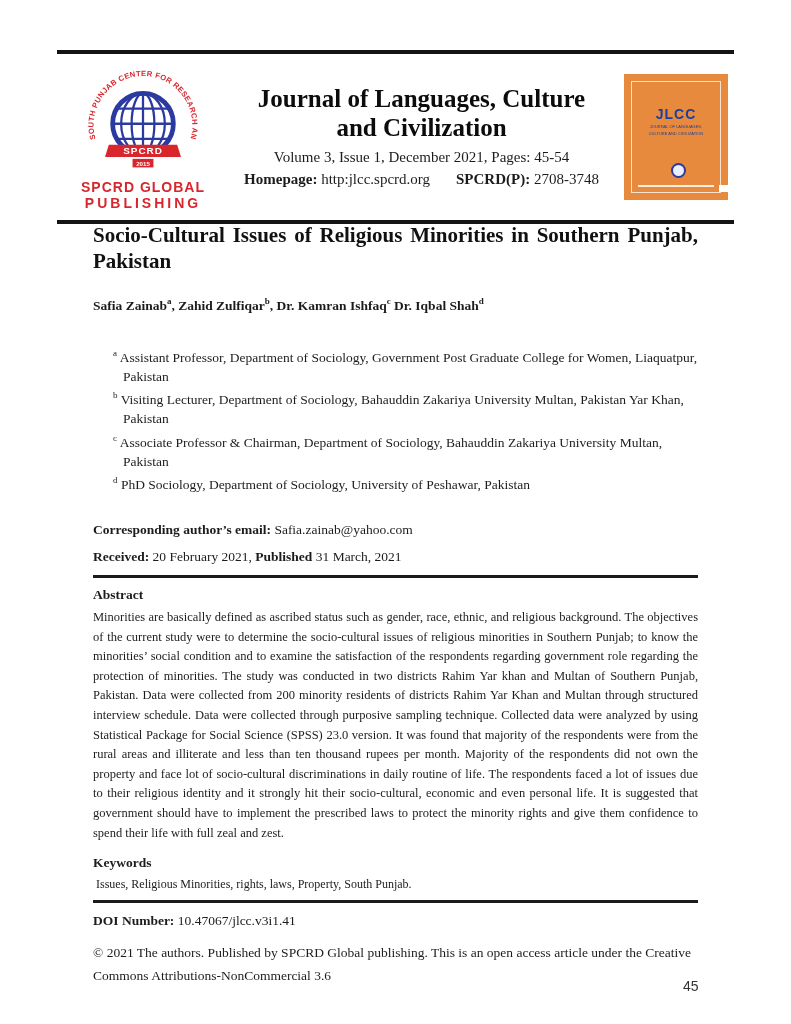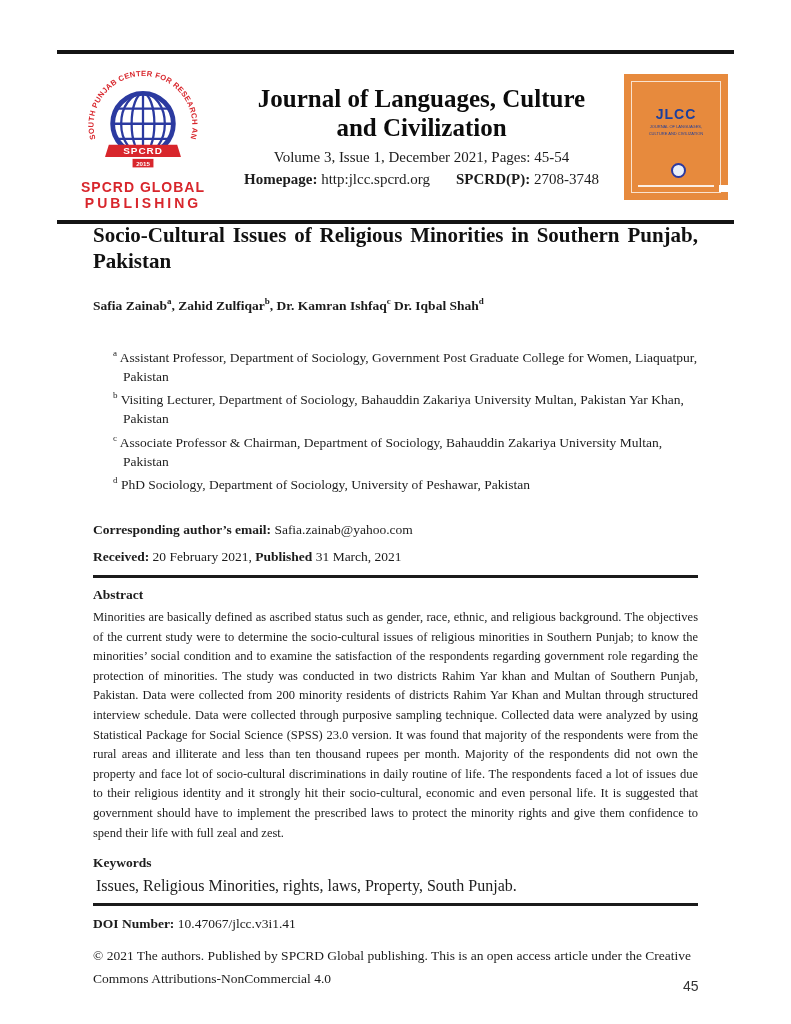--- a/index.html
+++ b/index.html
@@ -40,21 +40,21 @@
   .authors { margin-top: 22px; font-size: 13.5px; font-weight: bold; }
   .authors sup, .affil sup { font-size: 9px; }
   .affiliations { margin-top: 30px; margin-left: 20px; font-size: 13.5px; line-height: 19.5px; }
   .affil { padding-left: 10px; text-indent: -10px; }
   .email-line { margin-top: 28px; font-size: 13.5px; }
   .received-line { margin-top: 11px; font-size: 13.5px; }
   .rule { border-top: 3px solid #1b1b1b; margin-top: 10px; }
   .abstract-heading { margin-top: 9px; font-size: 13.5px; font-weight: bold; }
   .abstract-text { margin-top: 5px; font-size: 12.5px; line-height: 19.6px; text-align: justify; }
   .keywords-heading { margin-top: 12px; font-size: 13.5px; font-weight: bold; }
-  .keywords-text { margin-top: 6px; font-size: 16px; padding-left: 3px; }
+  .keywords-text { margin-top: 6px; font-size: 12px; padding-left: 3px; }
   .rule-2 { border-top: 3px solid #1b1b1b; margin-top: 8px; }
   .doi-line { margin-top: 10px; font-size: 13.5px; }
   .copyright { margin-top: 12px; font-size: 13.5px; line-height: 23px; }
 
   .page-number { position: absolute; left: 683px; top: 978px; font-family: "Liberation Sans", sans-serif; font-size: 14px; color: #333; }
 
   b { font-weight: bold; }
 </style>
 </head>
 <body>
@@ -130,19 +130,19 @@
     <div class="abstract-heading">Abstract</div>
     <div class="abstract-text">Minorities are basically defined as ascribed status such as gender, race, ethnic, and religious background. The objectives of the current study were to determine the socio-cultural issues of religious minorities in Southern Punjab; to know the minorities’ social condition and to examine the satisfaction of the respondents regarding government role regarding the protection of minorities. The study was conducted in two districts Rahim Yar khan and Multan of Southern Punjab, Pakistan. Data were collected from 200 minority residents of districts Rahim Yar Khan and Multan through structured interview schedule. Data were collected through purposive sampling technique. Collected data were analyzed by using Statistical Package for Social Science (SPSS) 23.0 version. It was found that majority of the respondents were from the rural areas and illiterate and less than ten thousand rupees per month. Majority of the respondents did not own the property and face lot of socio-cultural discriminations in daily routine of life. The respondents faced a lot of issues due to their religious identity and it strongly hit their socio-cultural, economic and even personal life. It is suggested that government should have to implement the prescribed laws to protect the minority rights and give them confidence to spend their life with full zeal and zest.</div>
 
     <div class="keywords-heading">Keywords</div>
     <div class="keywords-text">Issues, Religious Minorities, rights, laws, Property, South Punjab.</div>
 
     <div class="rule-2"></div>
 
     <div class="doi-line"><b>DOI Number:</b> <span>10.47067/jlcc.v3i1.41</span></div>
 
-    <div class="copyright">© 2021 The authors. Published by SPCRD Global publishing. This is an open access article under the Creative Commons Attributions-NonCommercial 4.0</div>
+    <div class="copyright">© 2021 The authors. Published by SPCRD Global publishing. This is an open access article under the Creative Commons Attributions-NonCommercial 3.6</div>
 
   </div>
 
   <div class="page-number">45</div>
 
 </div>
 
 </body></html>

